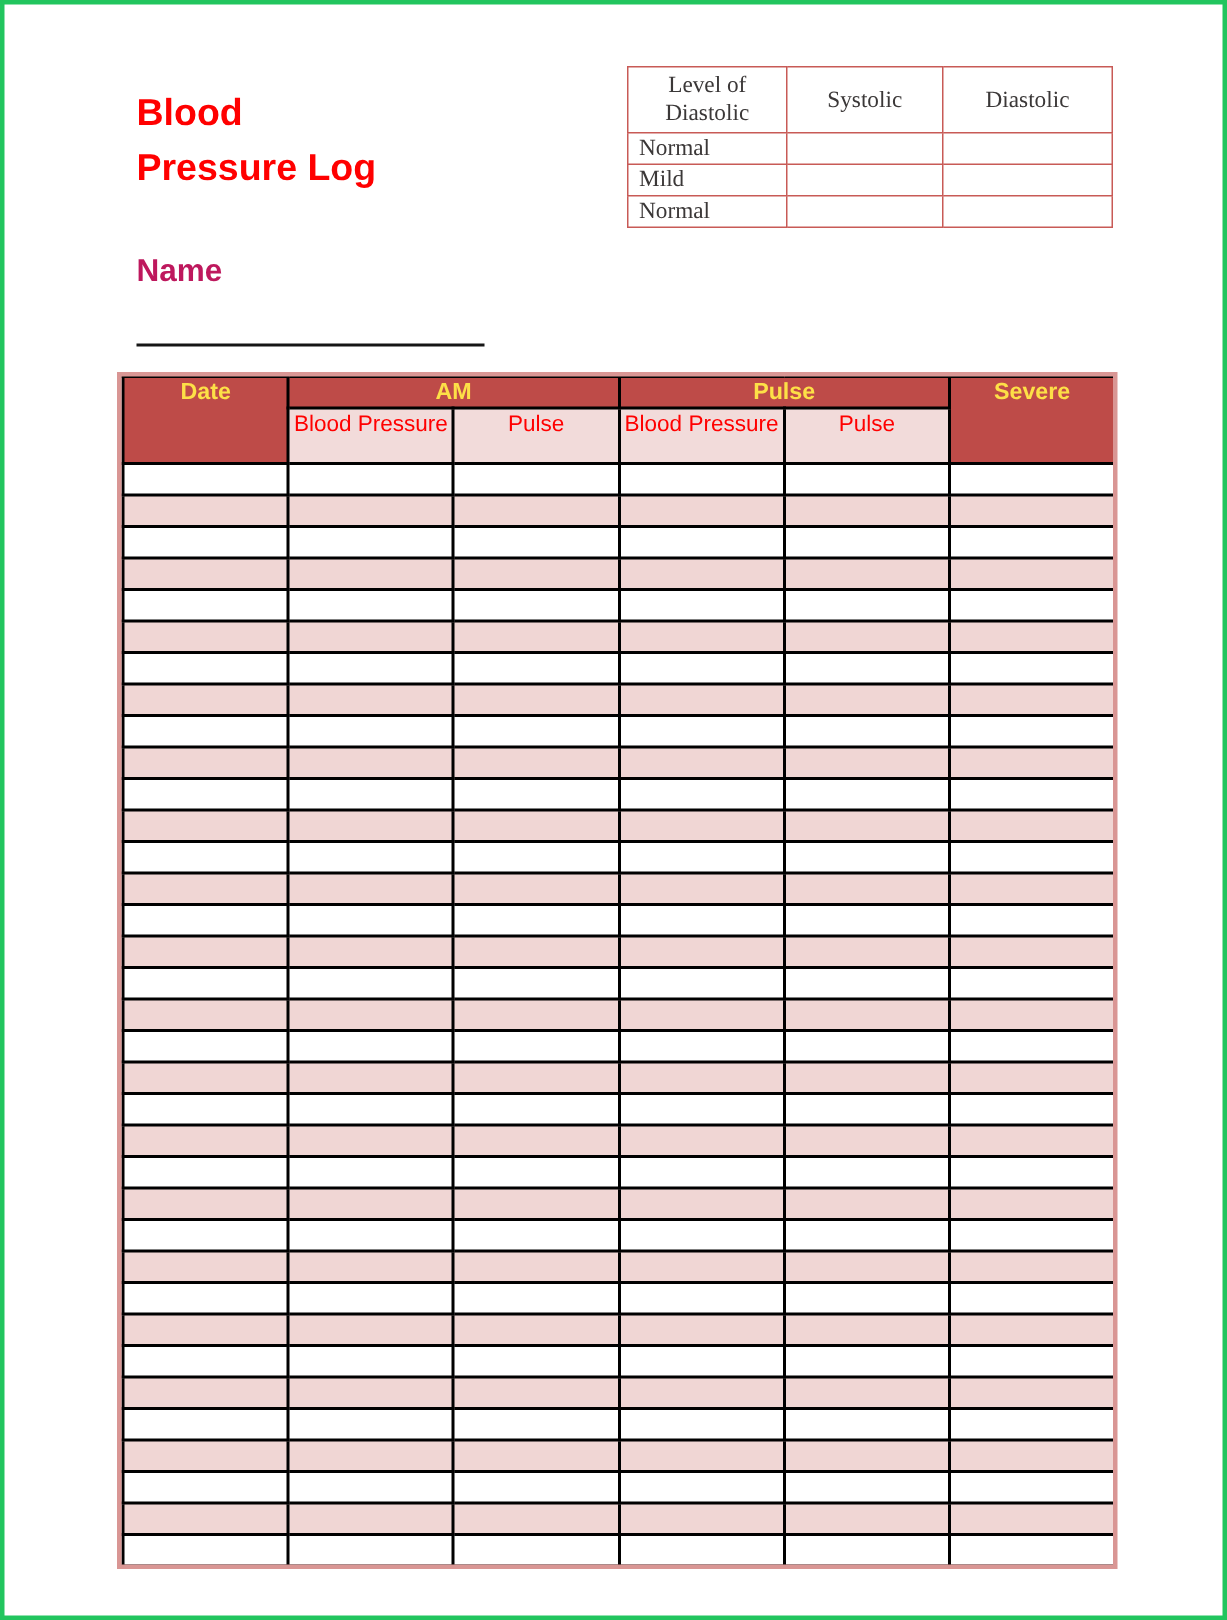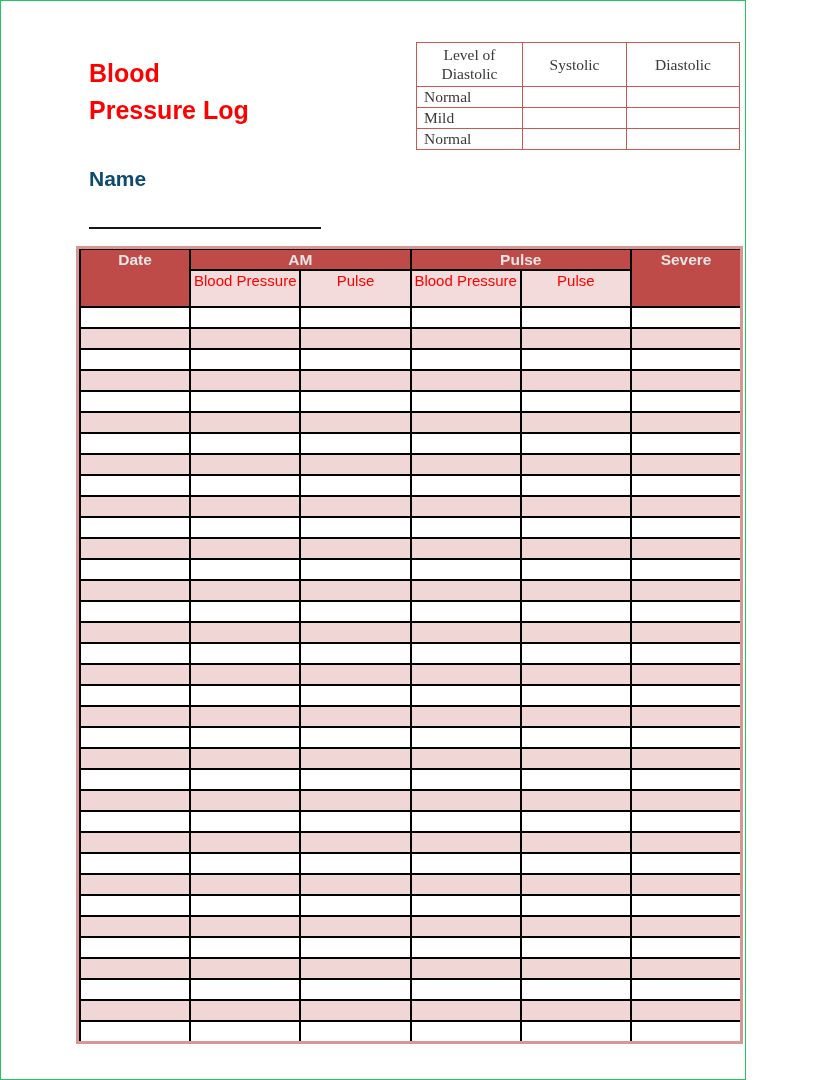--- a/index.html
+++ b/index.html
@@ -1,43 +1,43 @@
 <!DOCTYPE html>
 <html><head>
 <meta charset="utf-8">
 <style>
   * { margin: 0; padding: 0; box-sizing: border-box; }
   html, body { background: #ffffff; }
   body { font-family: "Liberation Sans", sans-serif; }
 
   .page {
     position: relative;
-    width: 746px;
+    width: 818px;
     height: 1080px;
     background: #ffffff;
-    border: 1px solid #22c55e;
+    border: 3px solid #22c55e;
     overflow: hidden;
   }
 
   
   .title-block {
     position: absolute;
     left: 88px;
     top: 54px;
     color: #ff0000;
     font-weight: bold;
     font-size: 25px;
     line-height: 37px;
     letter-spacing: 0px;
   }
   .name-label {
     position: absolute;
     left: 88px;
     top: 166px;
-    color: #0c4a6e;
+    color: #be185d;
     font-weight: bold;
     font-size: 21px;
   }
   .name-line {
     position: absolute;
     left: 88px;
     top: 226px;
     width: 232px;
     height: 0;
     border-top: 2px solid #161616;
@@ -82,21 +82,21 @@
     left: 78px;
     top: 247px;
     width: 661px;
     border-collapse: collapse;
     table-layout: fixed;
   }
   .logtable col { width: 110.2px; }
   .logtable th, .logtable td { border: 2px solid #000000; }
   .logtable .hdr {
     background: #be4b48;
-    color: #e5e5e5;
+    color: #fde047;
     font-weight: bold;
     font-size: 15.5px;
     text-align: center;
     vertical-align: top;
     padding-top: 1px;
     border-color: #000000;
   }
   .logtable .grp { height: 21px; }
   .logtable .span2 { vertical-align: top; padding-top: 1px; }
   .logtable .sub {

